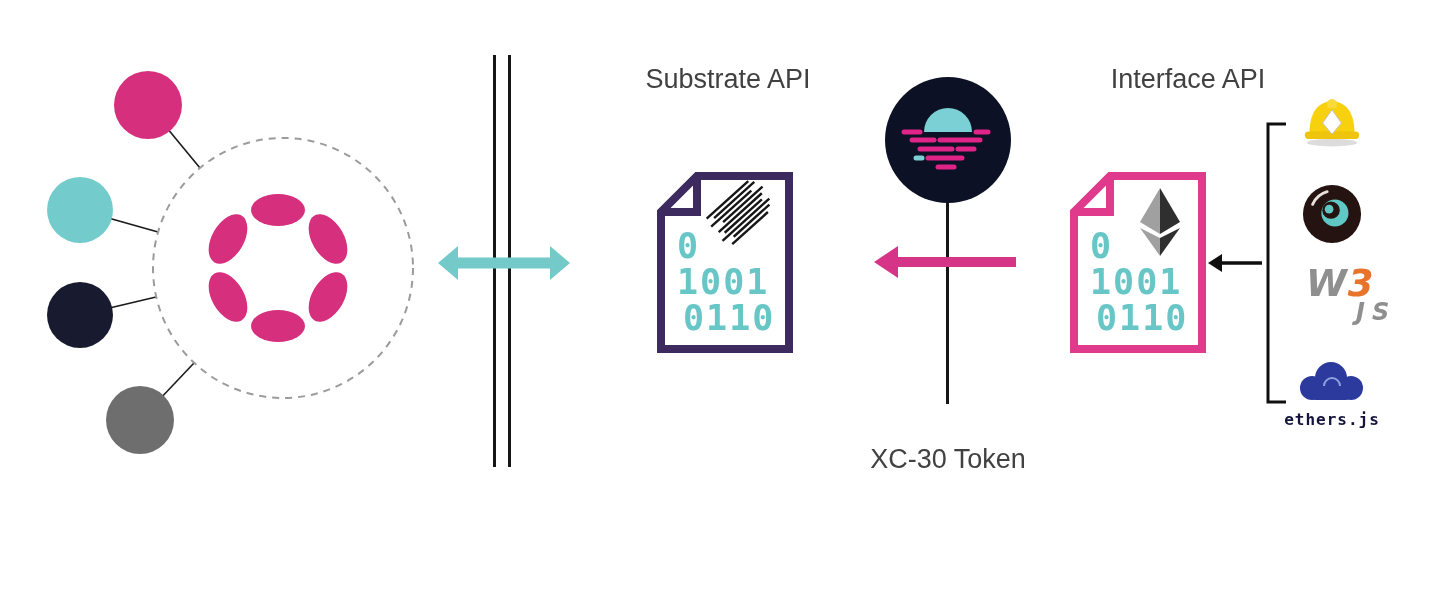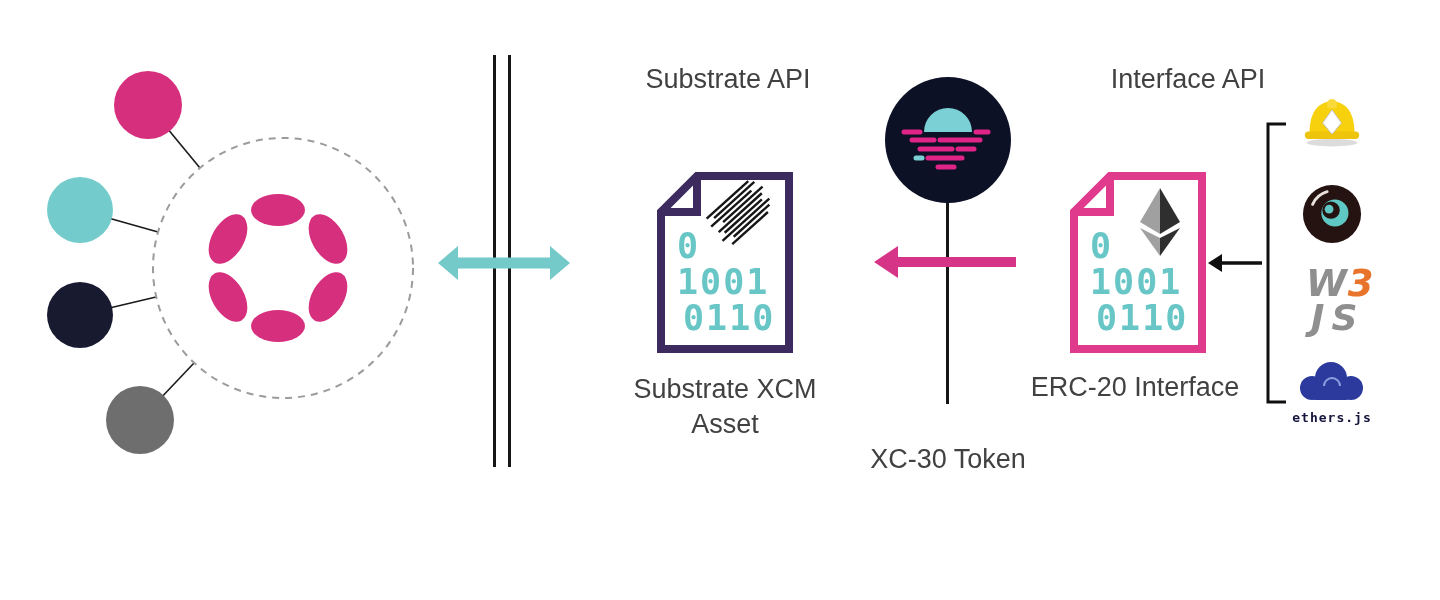--- a/index.html
+++ b/index.html
@@ -30,24 +30,24 @@
   .hardhat       { position:absolute; left:1302px; top:93px; }
   .truffle       { position:absolute; left:1301px; top:183px; }
   .ethers-cloud  { position:absolute; left:1294px; top:356px; }
 
   .doc-digits { font-family:"DejaVu Sans Mono", monospace; font-weight:bold; fill:#68c6c6; font-size:35px; letter-spacing:2px; }
 
   .web3 { position:absolute; left:1306px; top:266px; width:70px; font-family:"DejaVu Sans", sans-serif; font-weight:800; line-height:0.95;font-style:italic; }
   .web3 .row1 { font-size:37px; letter-spacing:1px; }
   .web3 .w    { color:#8f8f8f; }
   .web3 .three{ color:#e8732a; }
-  .web3 .row2 { font-size:36px; color:#8f8f8f; letter-spacing:7px; padding-left:5px; }
+  .web3 .row2 { font-size:24px; color:#8f8f8f; letter-spacing:7px; padding-left:5px;margin-left:45px; }
 
   .ethers-label { position:absolute; left:1272px; top:410px; width:120px; text-align:center;
-                  font-family:"DejaVu Sans Mono", monospace; font-weight:bold; font-size:13px;
+                  font-family:"DejaVu Sans Mono", monospace; font-weight:bold; font-size:16px;
                   letter-spacing:1px; color:#14143c; }
 </style>
 </head>
 <body>
 
 <div class="canvas">
 
   <svg class="cluster-svg" width="470" height="520" viewBox="0 0 470 520">
     <g stroke="#1a1a1a" stroke-width="1.6">
       <line x1="148" y1="105" x2="200" y2="168"></line>
@@ -95,24 +95,20 @@
       <line x1="-26" y1="4.5" x2="24" y2="4.5"></line>
       <line x1="-33" y1="9" x2="30" y2="9"></line>
       <line x1="-22" y1="13.5" x2="26" y2="13.5"></line>
       <line x1="-28" y1="18" x2="20" y2="18"></line>
     </g>
     <text class="doc-digits" x="22" y="88">0</text>
     <text class="doc-digits" x="22" y="124">1001</text>
     <text class="doc-digits" x="28" y="160">0110</text>
   </svg>
 
-  <div class="lbl lbl-substrate-xcm">
-    <div>Substrate XCM</div>
-    <div>Asset</div>
-  </div>
 
   <div class="mb-stem"></div>
   <svg class="moonbeam" width="132" height="132" viewBox="0 0 132 132">
     <circle cx="66" cy="66" r="63" fill="#0d1126"></circle>
     <path d="M42,58 A24,24 0 0 1 90,58 Z" fill="#7ad0d4"></path>
     <g stroke="#e02487" stroke-width="5" stroke-linecap="round">
       <line x1="22" y1="58" x2="38" y2="58"></line>
       <line x1="94" y1="58" x2="106" y2="58"></line>
       <line x1="30" y1="66" x2="52" y2="66"></line>
       <line x1="58" y1="66" x2="98" y2="66"></line>
@@ -141,21 +137,20 @@
       <polygon points="92,18 72,52 92,64" fill="#a0a0a0"></polygon>
       <polygon points="92,18 112,52 92,64" fill="#2f2f2f"></polygon>
       <polygon points="72,58 92,86 92,68" fill="#a0a0a0"></polygon>
       <polygon points="112,58 92,86 92,68" fill="#2f2f2f"></polygon>
     </g>
     <text class="doc-digits" x="22" y="88">0</text>
     <text class="doc-digits" x="22" y="124">1001</text>
     <text class="doc-digits" x="28" y="160">0110</text>
   </svg>
 
-  <div class="lbl lbl-erc20">ERC-20 Interface</div>
 
   <svg class="black-arrow" width="58" height="24" viewBox="0 0 58 24">
     <line x1="56" y1="12" x2="16" y2="12" stroke="#0f0f0f" stroke-width="3.5"></line>
     <polygon points="16,3 16,21 2,12" fill="#0f0f0f"></polygon>
   </svg>
 
   <svg class="bracket" width="30" height="282" viewBox="0 0 30 282">
     <path d="M28,2 L10,2 L10,280 L28,280" fill="none" stroke="#0f0f0f" stroke-width="3"></path>
   </svg>
 

